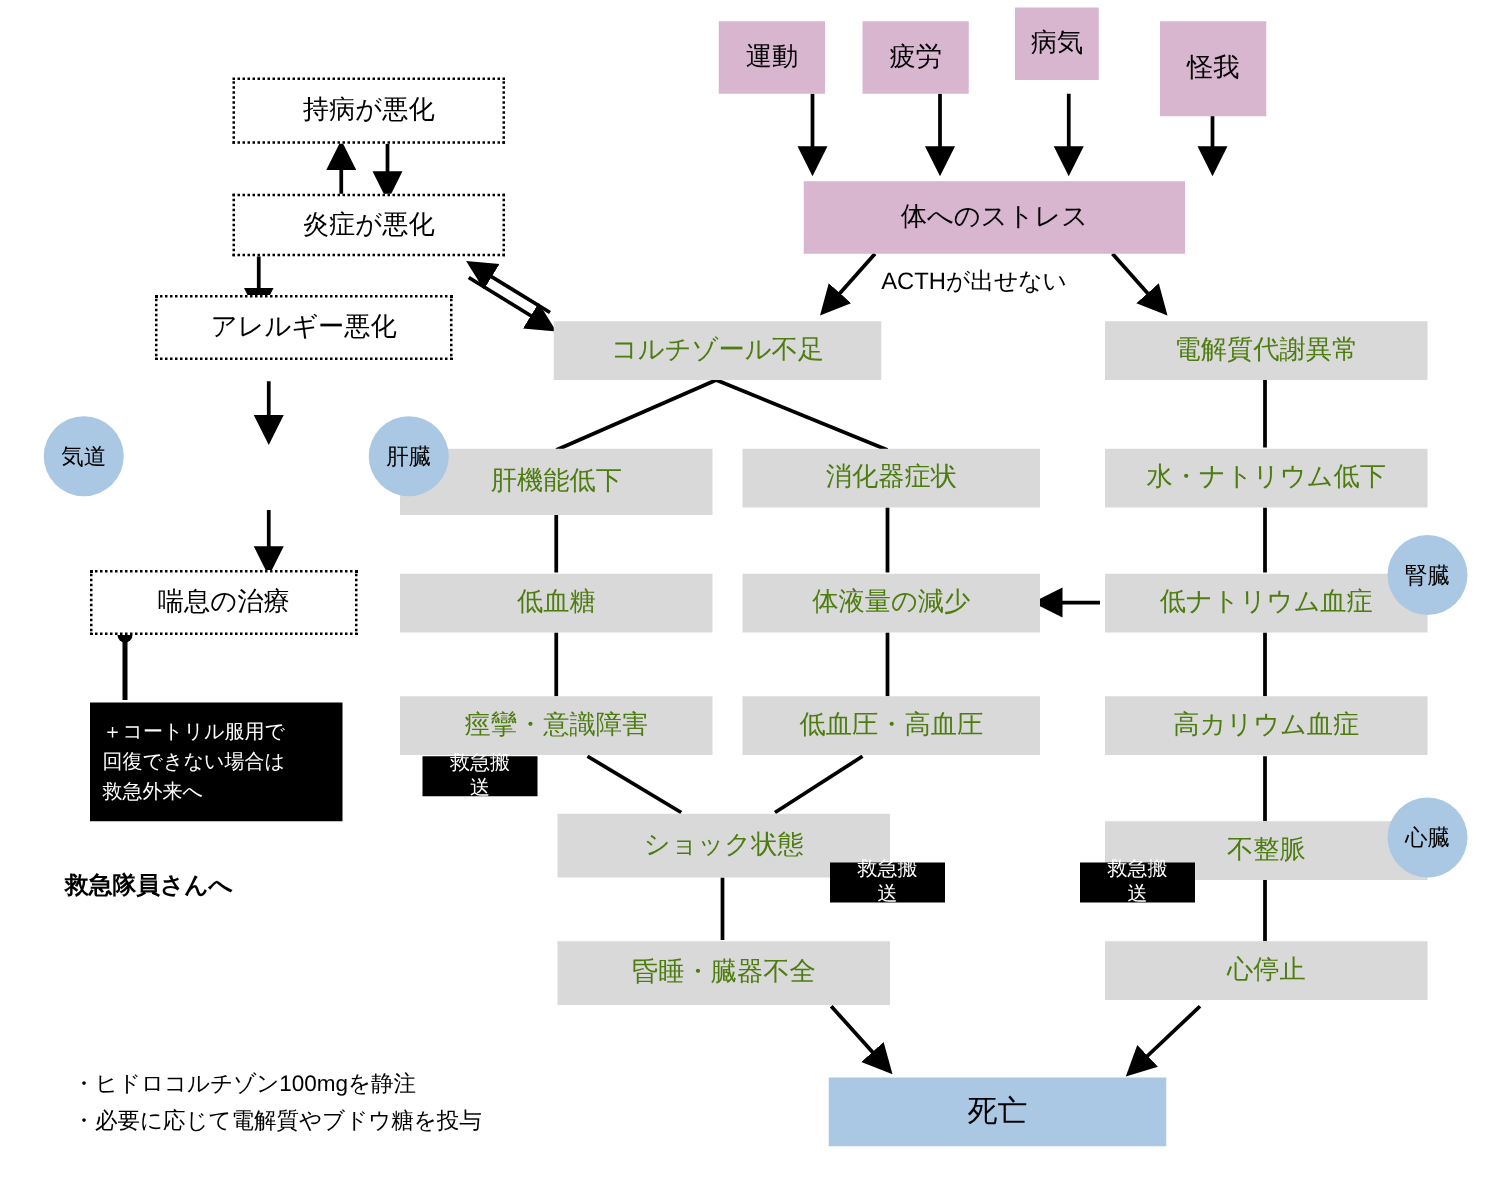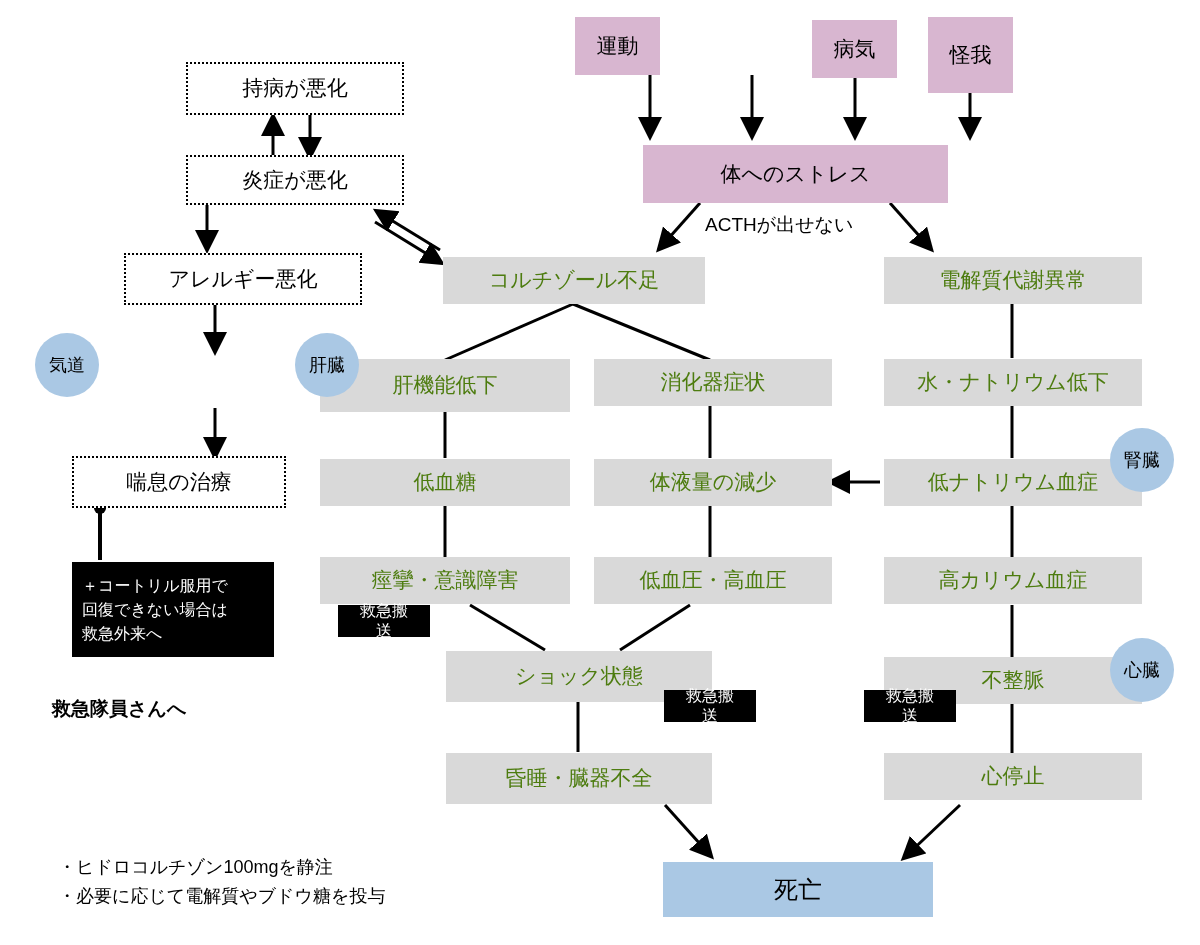--- a/index.html
+++ b/index.html
@@ -147,21 +147,24 @@
     <line x1="440" y1="250" x2="378" y2="212" stroke="#000" stroke-width="3" marker-end="url(#ah)"></line>
     <line x1="375" y1="222" x2="440" y2="262" stroke="#000" stroke-width="3" marker-end="url(#ah)"></line>
 
     <circle cx="100" cy="508" r="6" fill="#000"></circle>
     <line x1="100" y1="508" x2="100" y2="560" stroke="#000" stroke-width="4"></line>
   </svg>
 
   <div class="node pink" style="left:575px; top:17px; width:85px; height:58px;">
     <span>運動</span>
   </div>
-  <div class="node pink" style="left:812px; top:20px; width:85px; height:58px;">
+  <div class="node pink" style="left:690px; top:17px; width:85px; height:58px;">
+    <span>疲労</span>
+  </div>
+  <div class="node pink" style="left:812px; top:6px; width:67px; height:58px;">
     <span>病気</span>
   </div>
   <div class="node pink" style="left:928px; top:17px; width:85px; height:76px;">
     <span>怪我</span>
   </div>
 
   <div class="node pink" style="left:643px; top:145px; width:305px; height:58px;">
     <span>体へのストレス</span>
   </div>
   <div class="label-text" style="left:705px; top:212px;">ACTHが出せない</div>
@@ -218,21 +221,21 @@
   <div class="node gray" style="left:884px; top:753px; width:258px; height:47px;">
     <span>心停止</span>
   </div>
 
   <div class="node dotted" style="left:186px; top:62px; width:218px; height:53px;">
     <span>持病が悪化</span>
   </div>
   <div class="node dotted" style="left:186px; top:155px; width:218px; height:50px;">
     <span>炎症が悪化</span>
   </div>
-  <div class="node dotted" style="left:124px; top:253px; width:238px; height:52px;">
+  <div class="node dotted" style="left:124px; top:236px; width:238px; height:52px;">
     <span>アレルギー悪化</span>
   </div>
   <div class="node dotted" style="left:72px; top:456px; width:214px; height:52px;">
     <span>喘息の治療</span>
   </div>
 
   <div class="node circle" style="left:35px; top:333px; width:64px; height:64px;">
     <span>気道</span>
   </div>
   <div class="node circle" style="left:295px; top:333px; width:64px; height:64px;">

